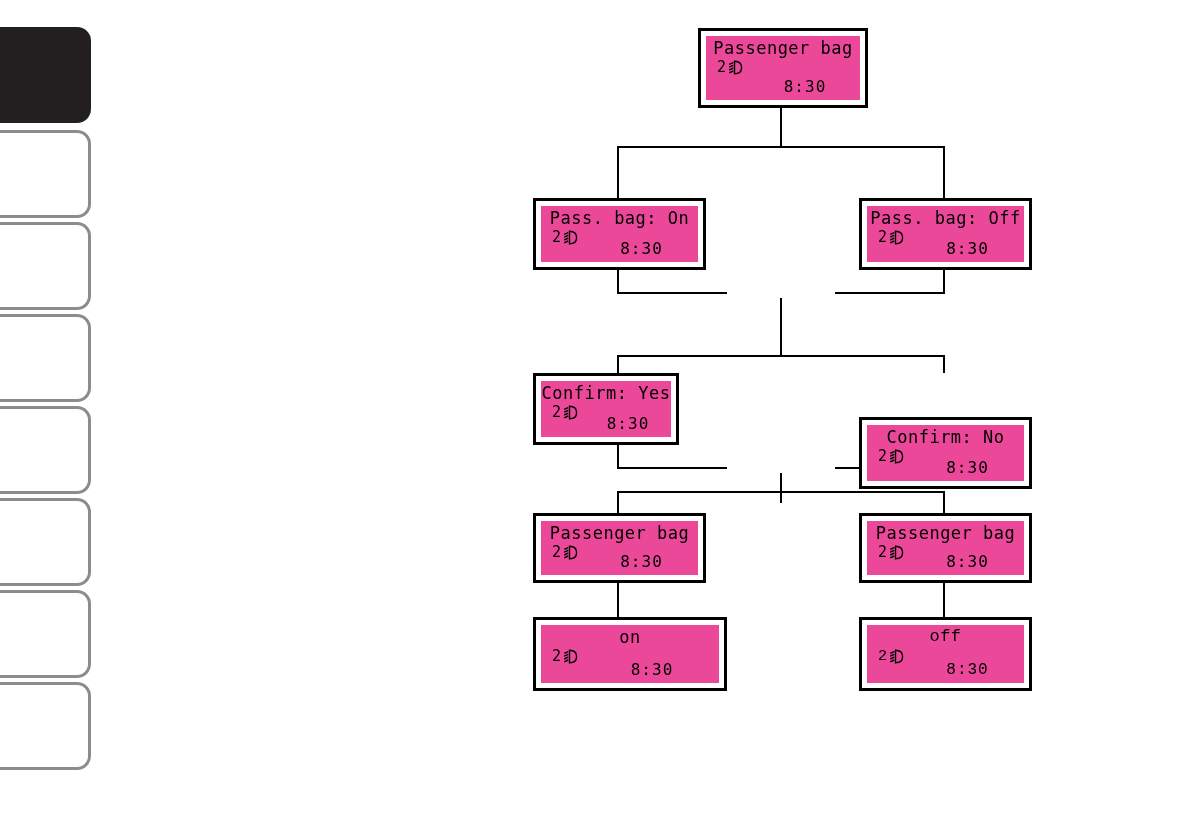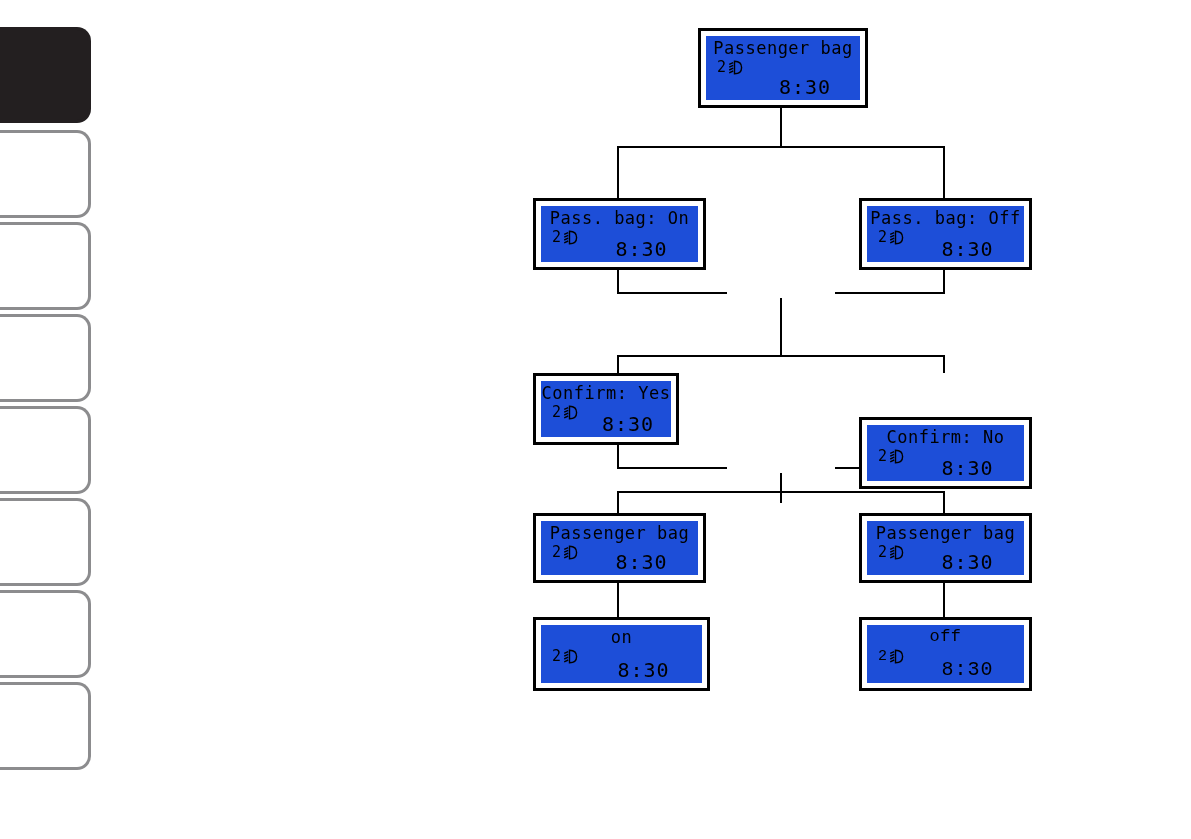--- a/index.html
+++ b/index.html
@@ -51,21 +51,21 @@
     position: absolute;
     box-sizing: border-box;
     border: 3px solid #000000;
     background: #ffffff;
     padding: 5px;
   }
   .lcd-inner {
     position: relative;
     width: 100%;
     height: 100%;
-    background: #1d4ed8;
+    background: #ec4899;
   }
   .lcd-title {
     position: absolute;
     top: 2px;
     left: 0;
     right: 0;
     text-align: center;
     font-size: 17px;
     line-height: 20px;
     letter-spacing: 0.5px;
@@ -89,21 +89,21 @@
     display: inline-block;
     width: 16px;
     height: 15px;
   }
   .lcd-time {
     position: absolute;
     bottom: 2px;
     left: 0;
     right: 0;
     text-align: center;
-    font-size: 20px;
+    font-size: 16px;
     line-height: 22px;
     letter-spacing: 1px;
     color: #000;
     padding-left: 44px;
     box-sizing: border-box;
   }
 
   
   .conn {
     position: absolute;
@@ -266,21 +266,21 @@
           <svg viewBox="0 0 16 15" width="16" height="15" aria-hidden="true">
             <path d="M6.5 1.2 C11.2 1.2 13.6 3.6 13.6 7.5 C13.6 11.4 11.2 13.8 6.5 13.8 Z" fill="none" stroke="#000" stroke-width="1.4"></path>
             <path d="M5.2 2.6 L1.2 4.4 M5.2 5.4 L1.2 7.2 M5.2 8.2 L1.2 10.0 M5.2 11.0 L1.2 12.8" stroke="#000" stroke-width="1.4"></path>
           </svg>
         </span>
       </div>
       <div class="lcd-time">8:30</div>
     </div>
   </div>
 
-  <div class="lcd-screen" style="left:533px;top:617px;width:177px;height:74px;">
+  <div class="lcd-screen" style="left:533px;top:617px;width:194px;height:74px;">
     <div class="lcd-inner">
       <div class="lcd-title">on</div>
       <div class="lcd-status">
         <span class="lcd-gear">2</span>
         <span class="lcd-headlamp">
           <svg viewBox="0 0 16 15" width="16" height="15" aria-hidden="true">
             <path d="M6.5 1.2 C11.2 1.2 13.6 3.6 13.6 7.5 C13.6 11.4 11.2 13.8 6.5 13.8 Z" fill="none" stroke="#000" stroke-width="1.4"></path>
             <path d="M5.2 2.6 L1.2 4.4 M5.2 5.4 L1.2 7.2 M5.2 8.2 L1.2 10.0 M5.2 11.0 L1.2 12.8" stroke="#000" stroke-width="1.4"></path>
           </svg>
         </span>

